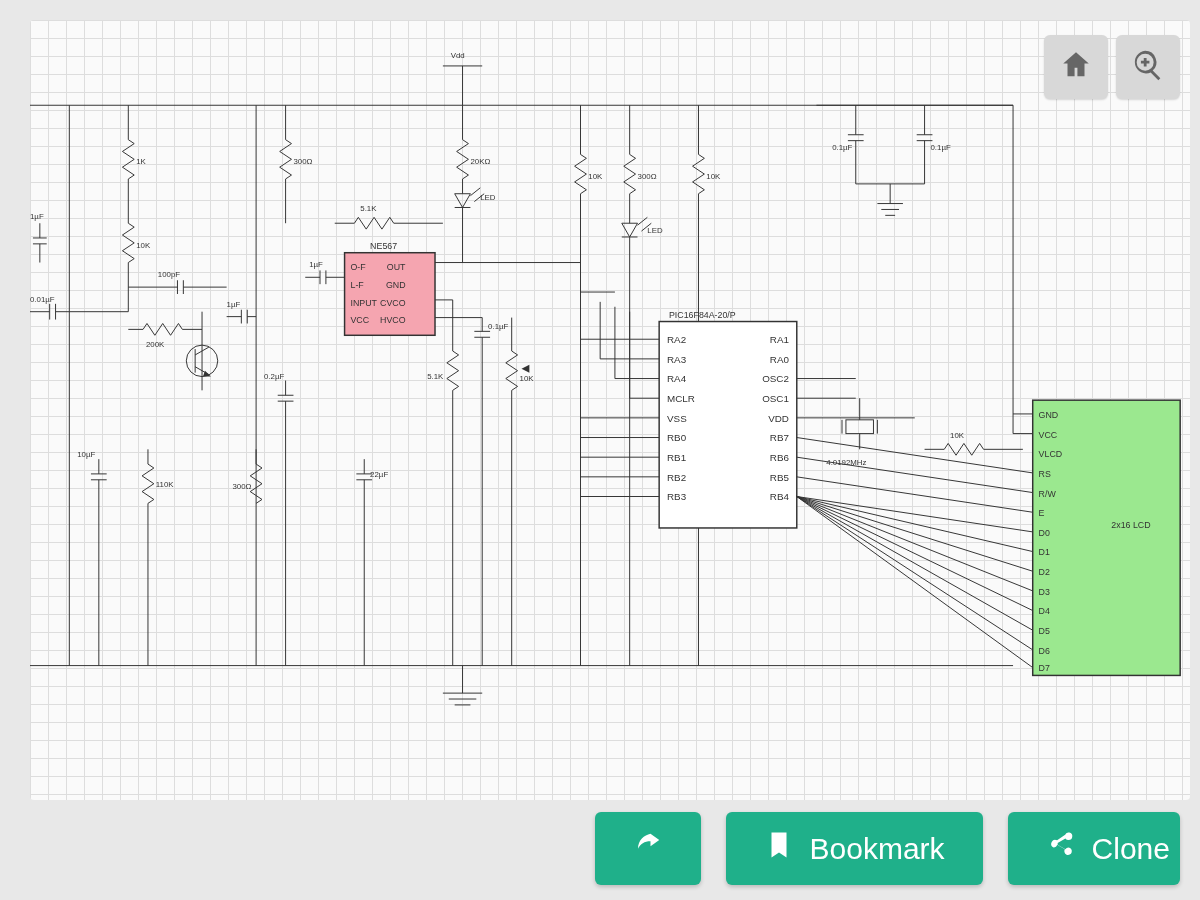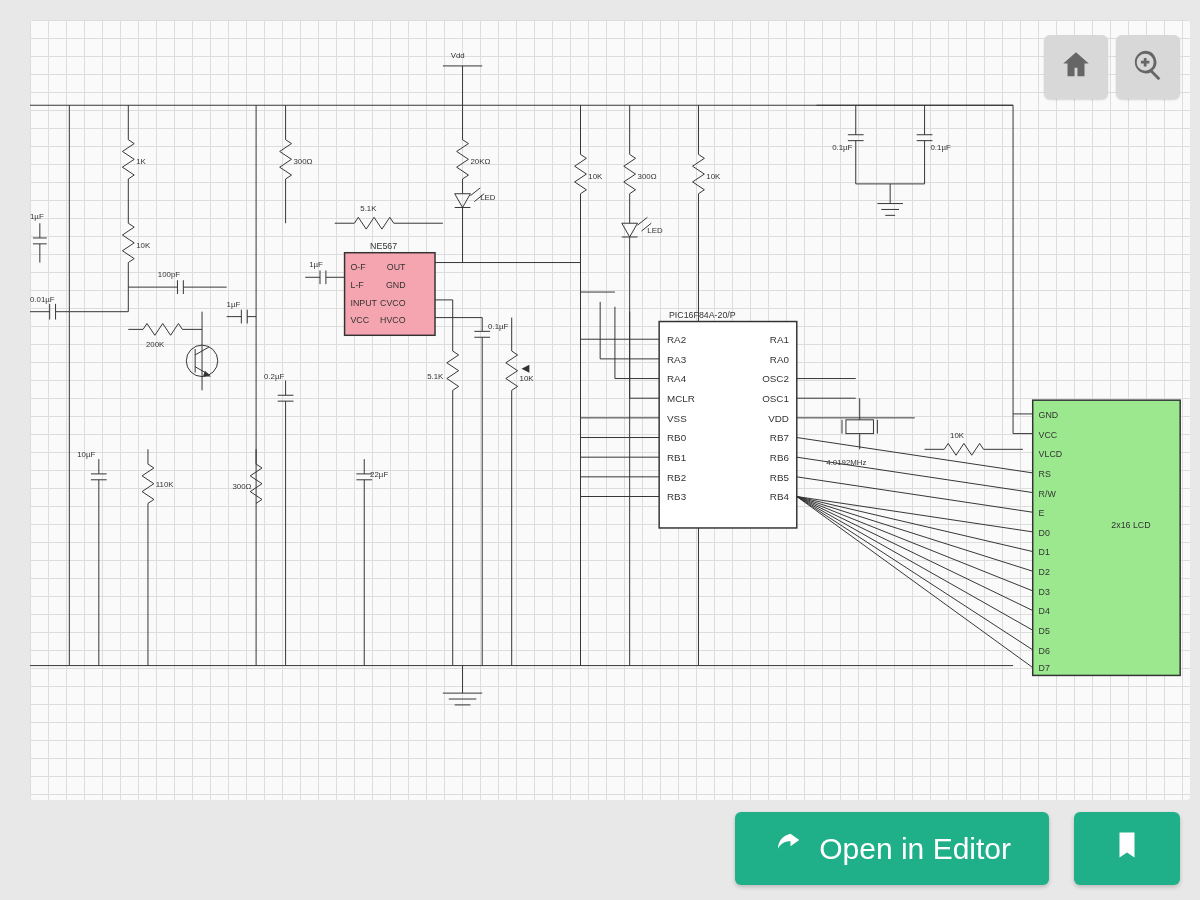--- a/index.html
+++ b/index.html
@@ -402,22 +402,30 @@
   </div>
 </div>
 
 <div class="bottom-bar">
   <div class="action-btn">
     <span>
       <svg viewBox="0 0 24 24">
           <path d="M14 3l7 5-7 5V9c-5 0-8 2-10 6 0-7 5-11 10-12V3z"></path>
         </svg>
     </span>
-    <span>Open in Editor</span>
   </div>
   <div class="action-btn">
     <span>
       <svg viewBox="0 0 24 24">
           <path d="M6 2h12v20l-6-4-6 4z"></path>
         </svg>
     </span>
+    <span>Bookmark</span>
+  </div>
+  <div class="action-btn" style="padding-right:10px">
+    <span>
+      <svg viewBox="0 0 24 24">
+          <path d="M18 8a3 3 0 10-2.8-4H15L8.9 8.2A3 3 0 106 14a3 3 0 002.9-2.2l6.2 3.6A3 3 0 1018 14a3 3 0 00-2.5 1.3l-6.2-3.6a3 3 0 000-1.4l6.2-3.6A3 3 0 0018 8z"></path>
+        </svg>
+    </span>
+    <span>Clone</span>
   </div>
 </div>
 
 </body></html>

